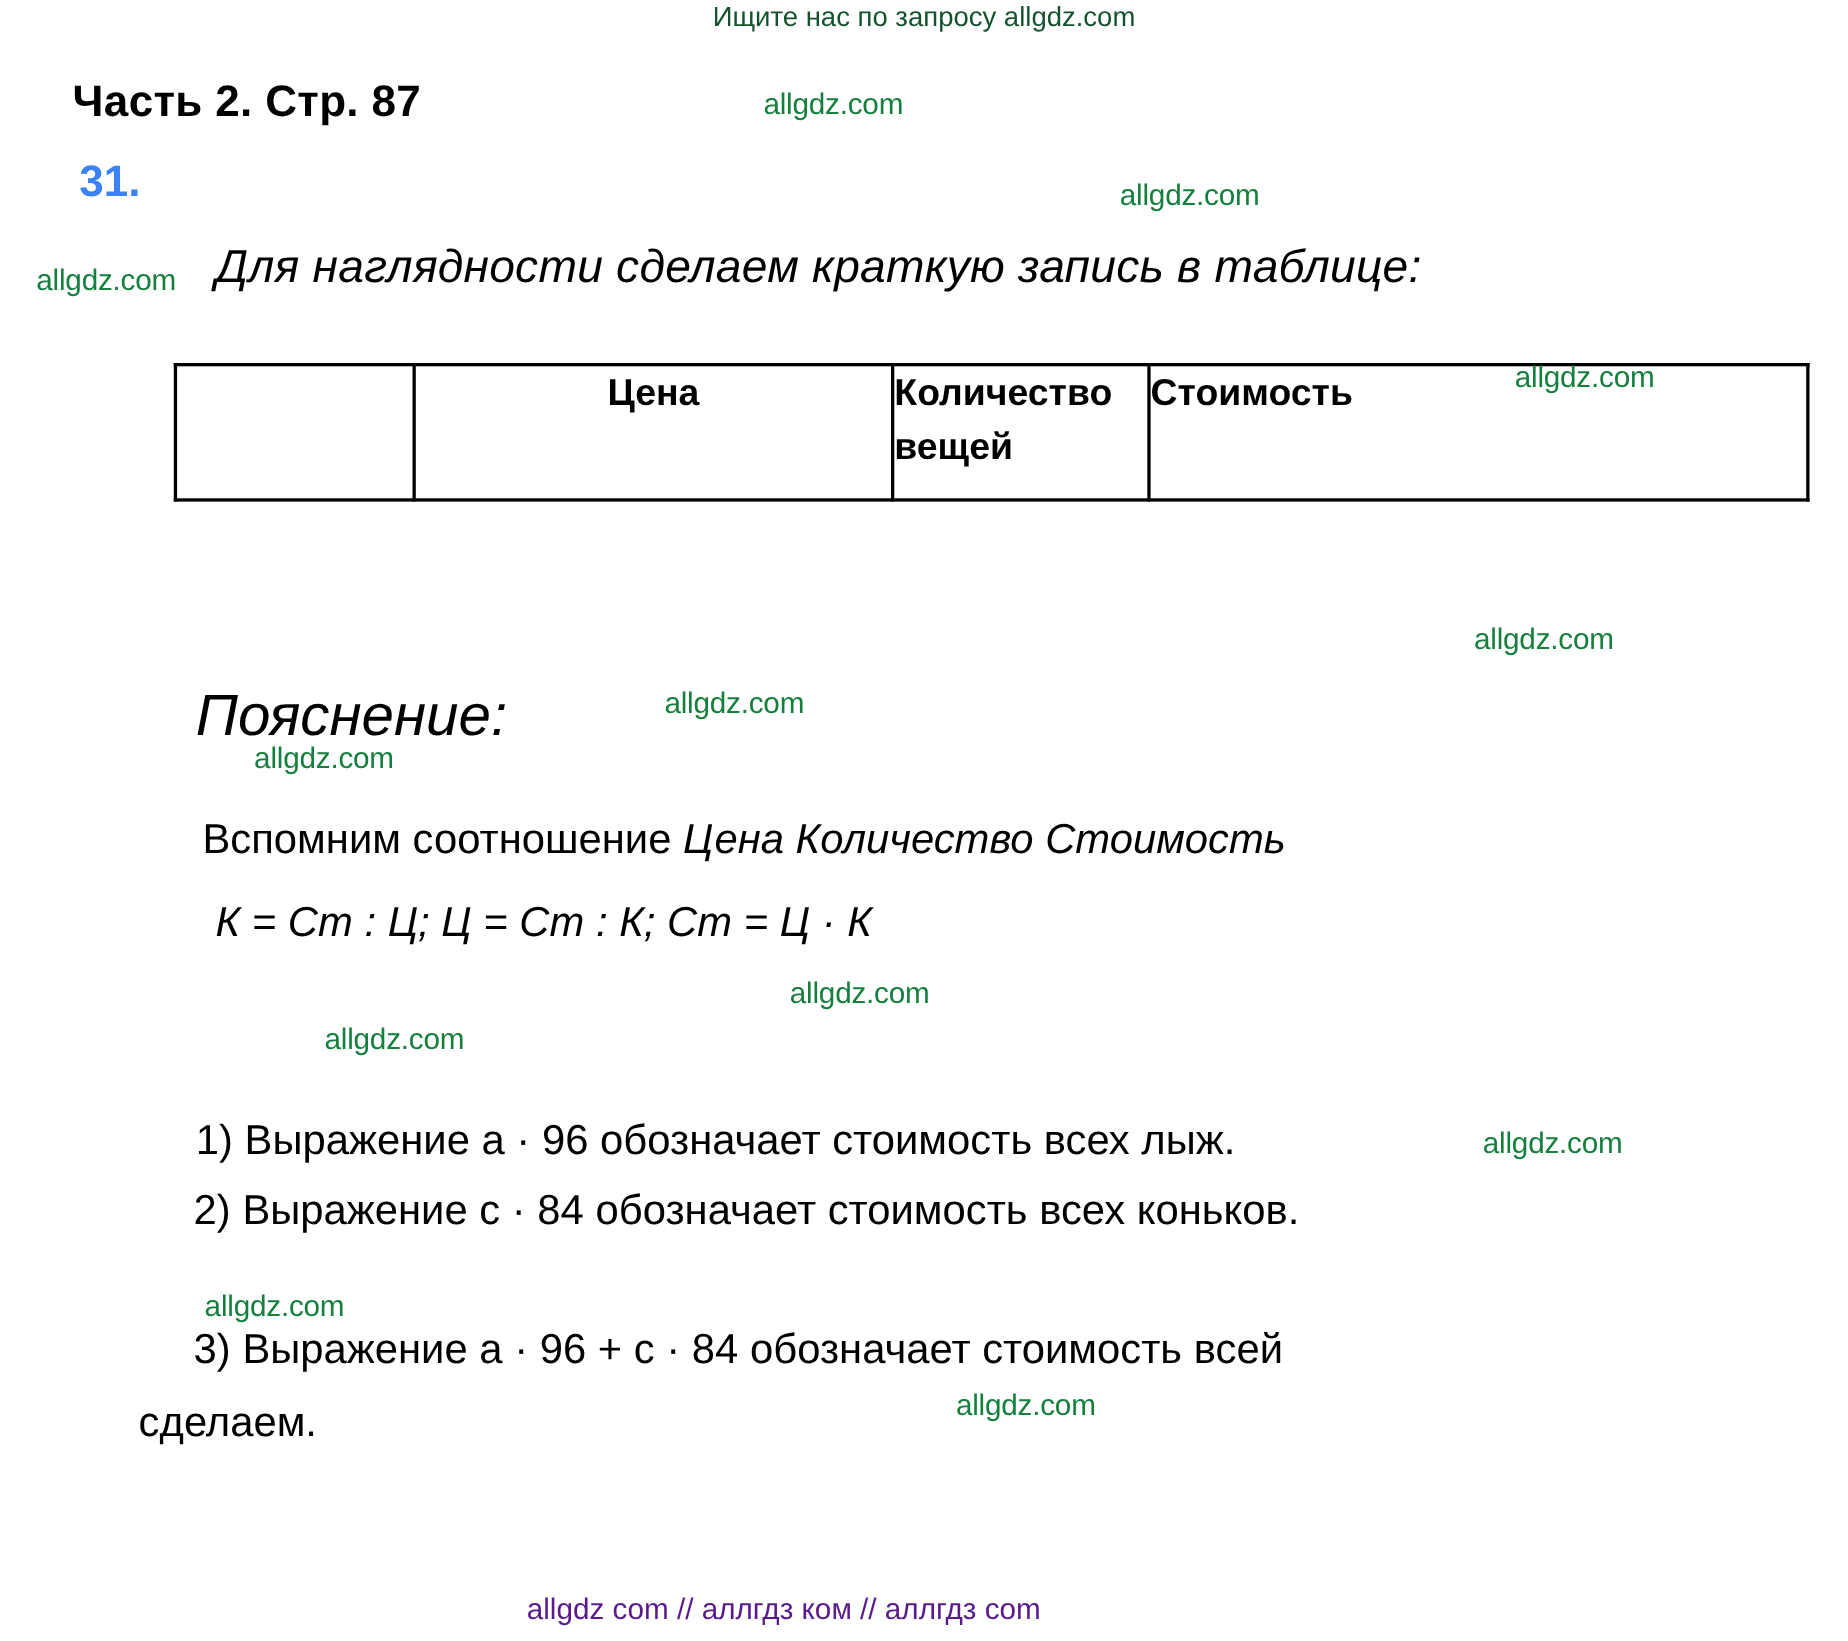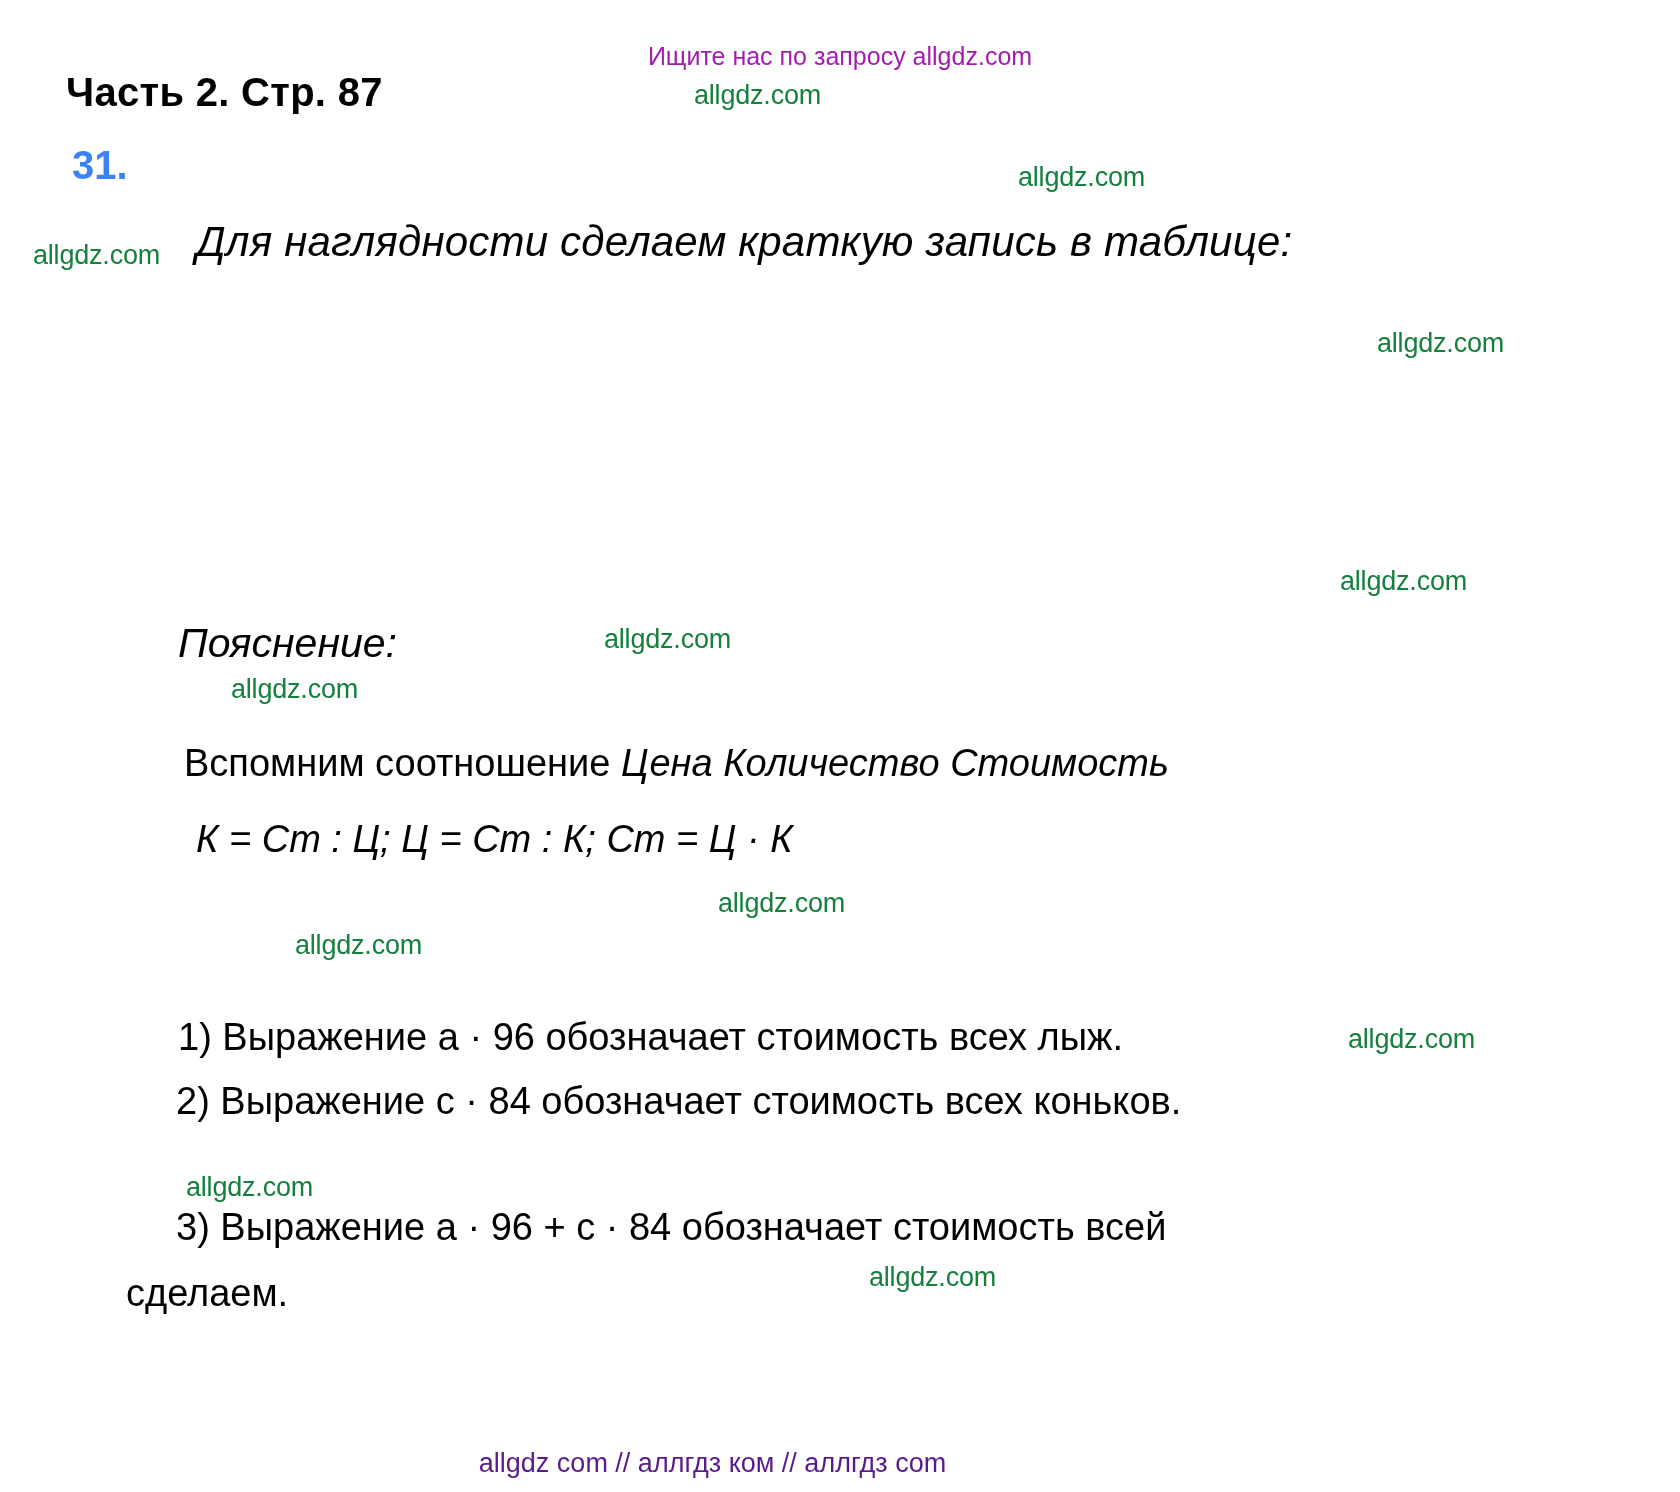--- a/index.html
+++ b/index.html
@@ -101,21 +101,21 @@
     text-align: center;
     line-height: 62px;
   }
   .blank-cell { }
 
   
   #explanation-label {
     position: absolute;
     left: 178px;
     top: 620px;
-    font-size: 41px;
+    font-size: 53px;
     font-style: italic;
   }
   #relation-line {
     position: absolute;
     left: 184px;
     top: 742px;
     font-size: 38px;
   }
   #relation-line .it { font-style: italic; }
   #formula-line {
@@ -143,36 +143,42 @@
     left: 0;
     width: 1425px;
     text-align: center;
     font-size: 27px;
     color: #5b1a8c;
   }
 </style>
 </head>
 <body>
 
-<div id="top-banner" style="color: #a21caf; margin-top: 40px;">Ищите нас по запросу allgdz.com</div>
+<div id="top-banner" style="color: #14532d;">Ищите нас по запросу allgdz.com</div>
 
 <div id="page-title">Часть 2. Стр. 87</div>
 
 <div id="task-number" style="color: #3b82f6;">31.</div>
 
 <div id="intro-line">Для наглядности сделаем краткую запись в таблице:</div>
 
 <table id="data-table">
   <colgroup>
     <col class="col-a">
       <col class="col-b">
       <col class="col-c">
       <col class="col-d">
   </colgroup>
   <tbody>
+    <tr>
+      <td class="th-cell"></td>
+      <td class="th-cell th-center">Цена</td>
+      <td class="th-cell">Количество вещей</td>
+      <td class="th-cell">Стоимость</td>
+    </tr>
   </tbody>
 </table>
 
 <div id="explanation-label">Пояснение:</div>
 
 <div id="relation-line">
   <span>Вспомним соотношение </span><span class="it">Цена Количество Стоимость</span>
 </div>
 
 <div id="formula-line">К = Ст : Ц;   Ц = Ст : К;  Ст = Ц · К</div>

